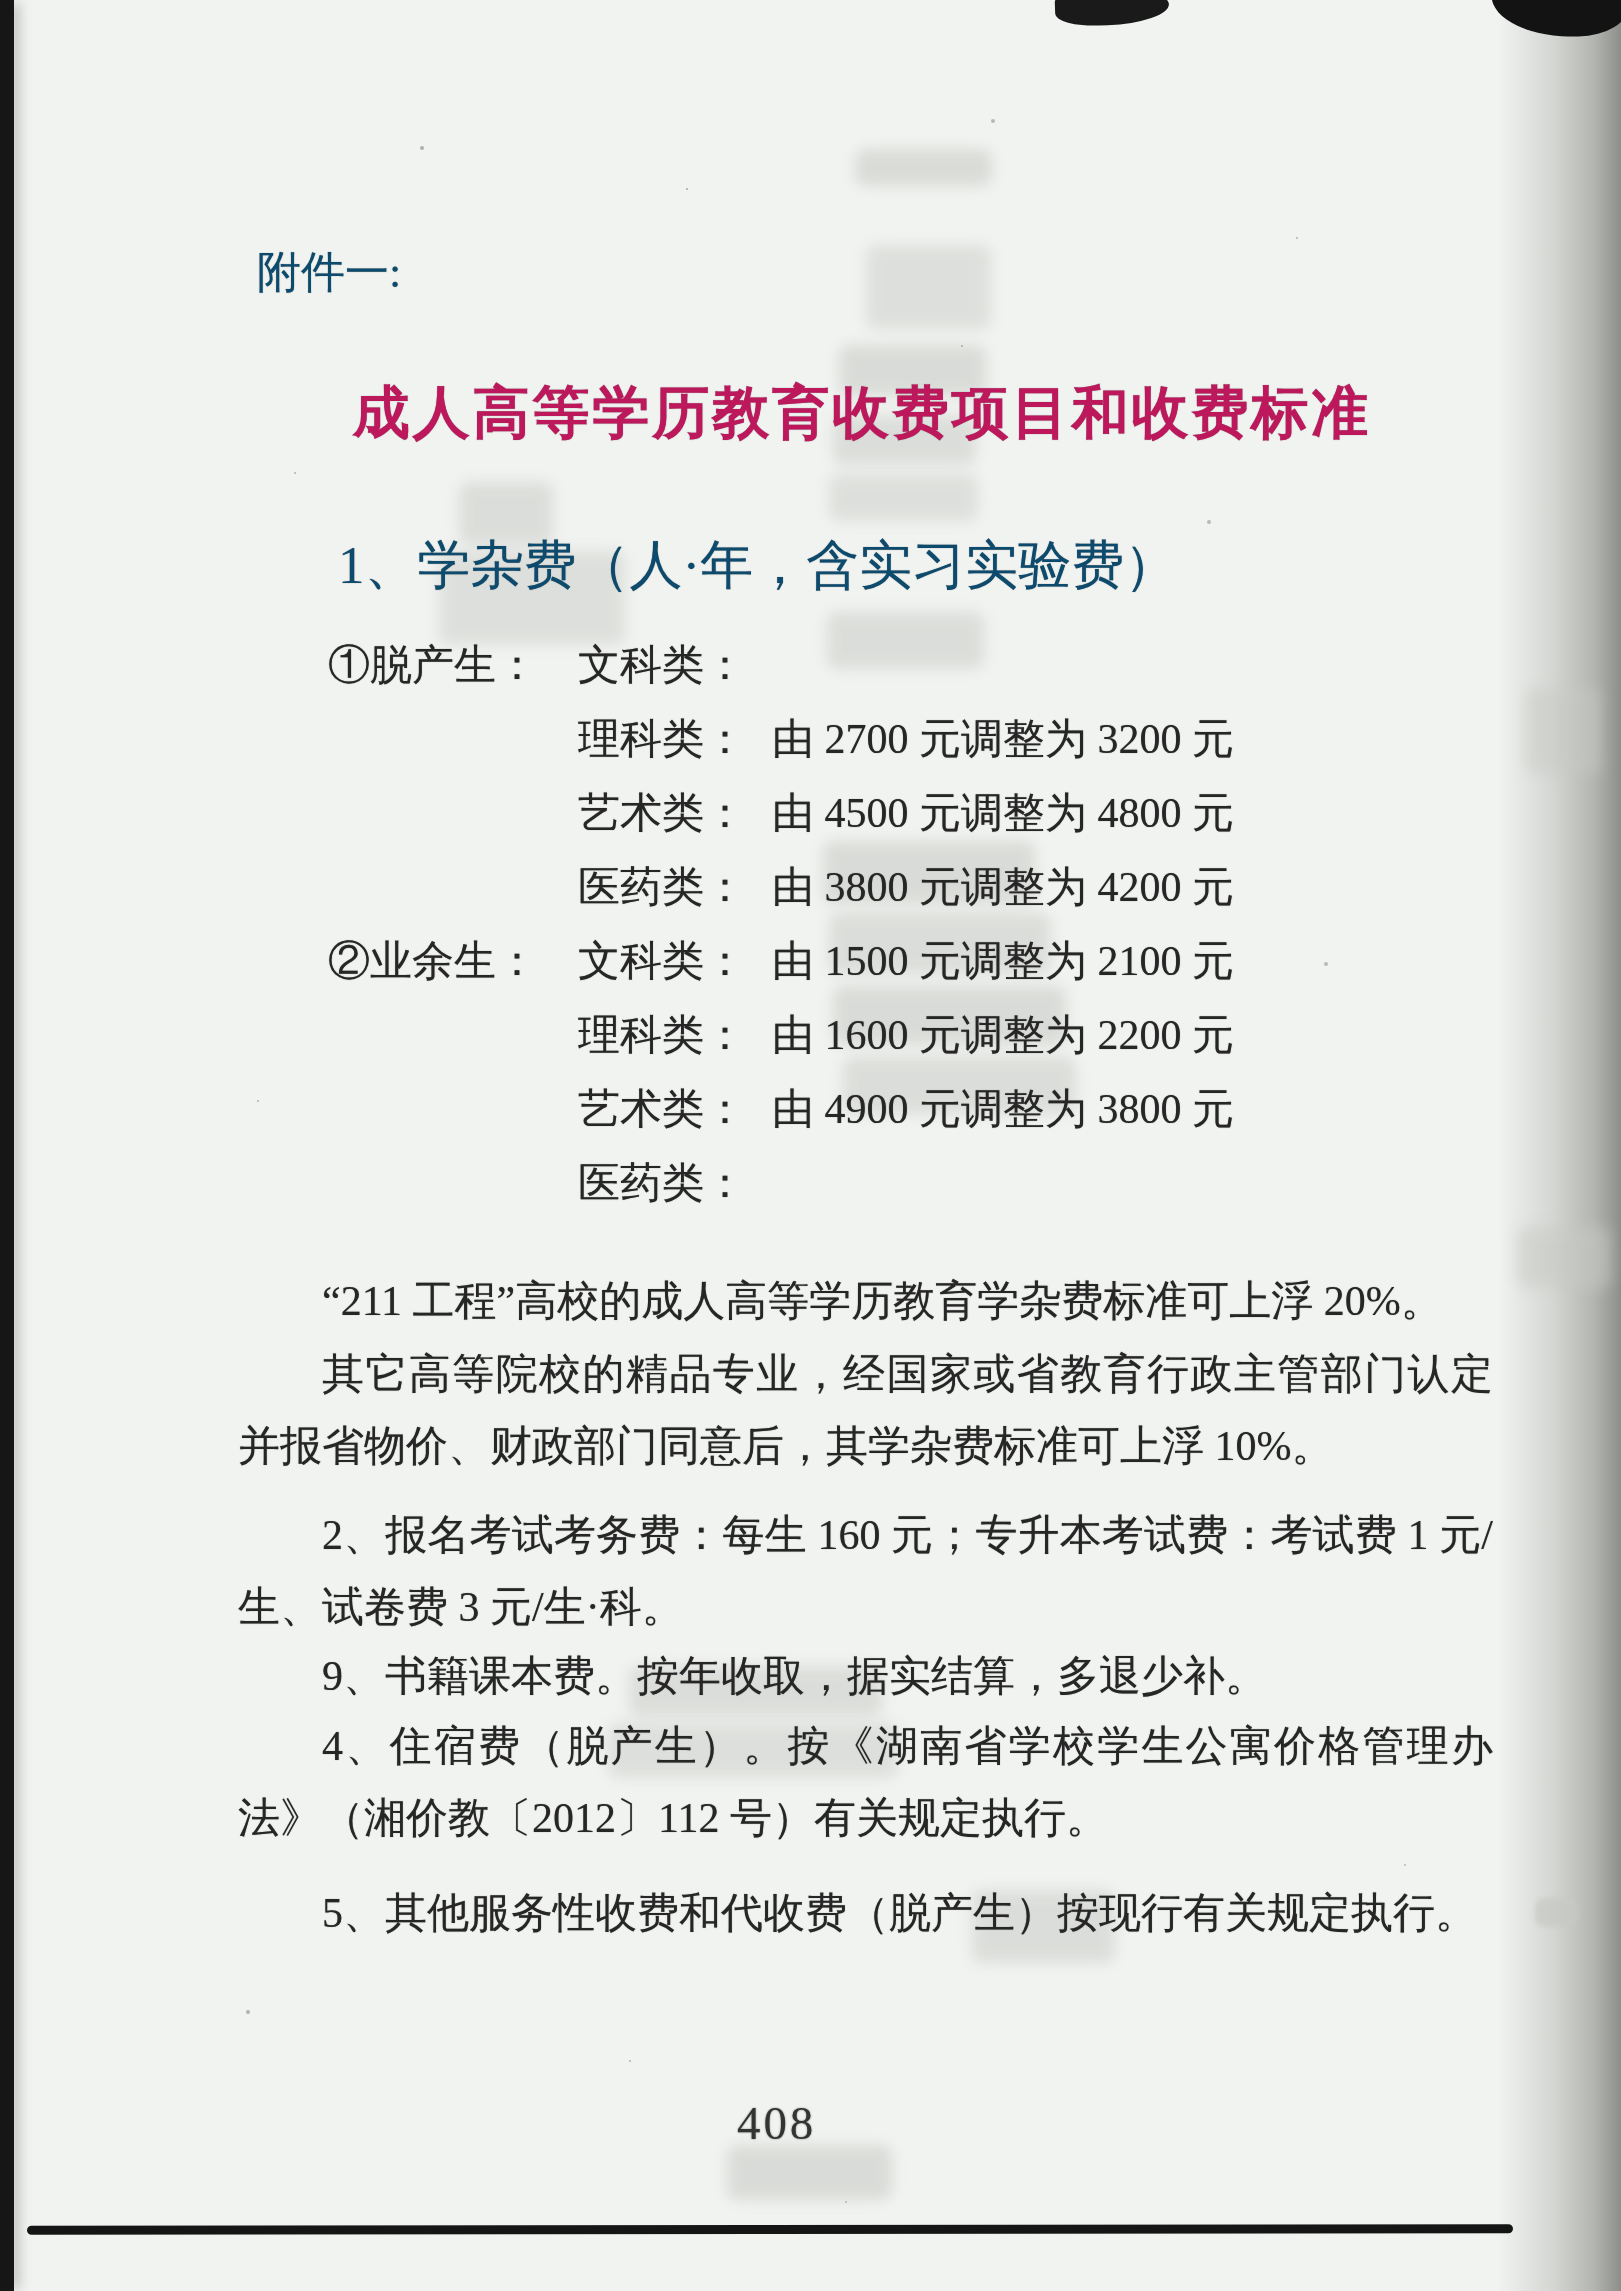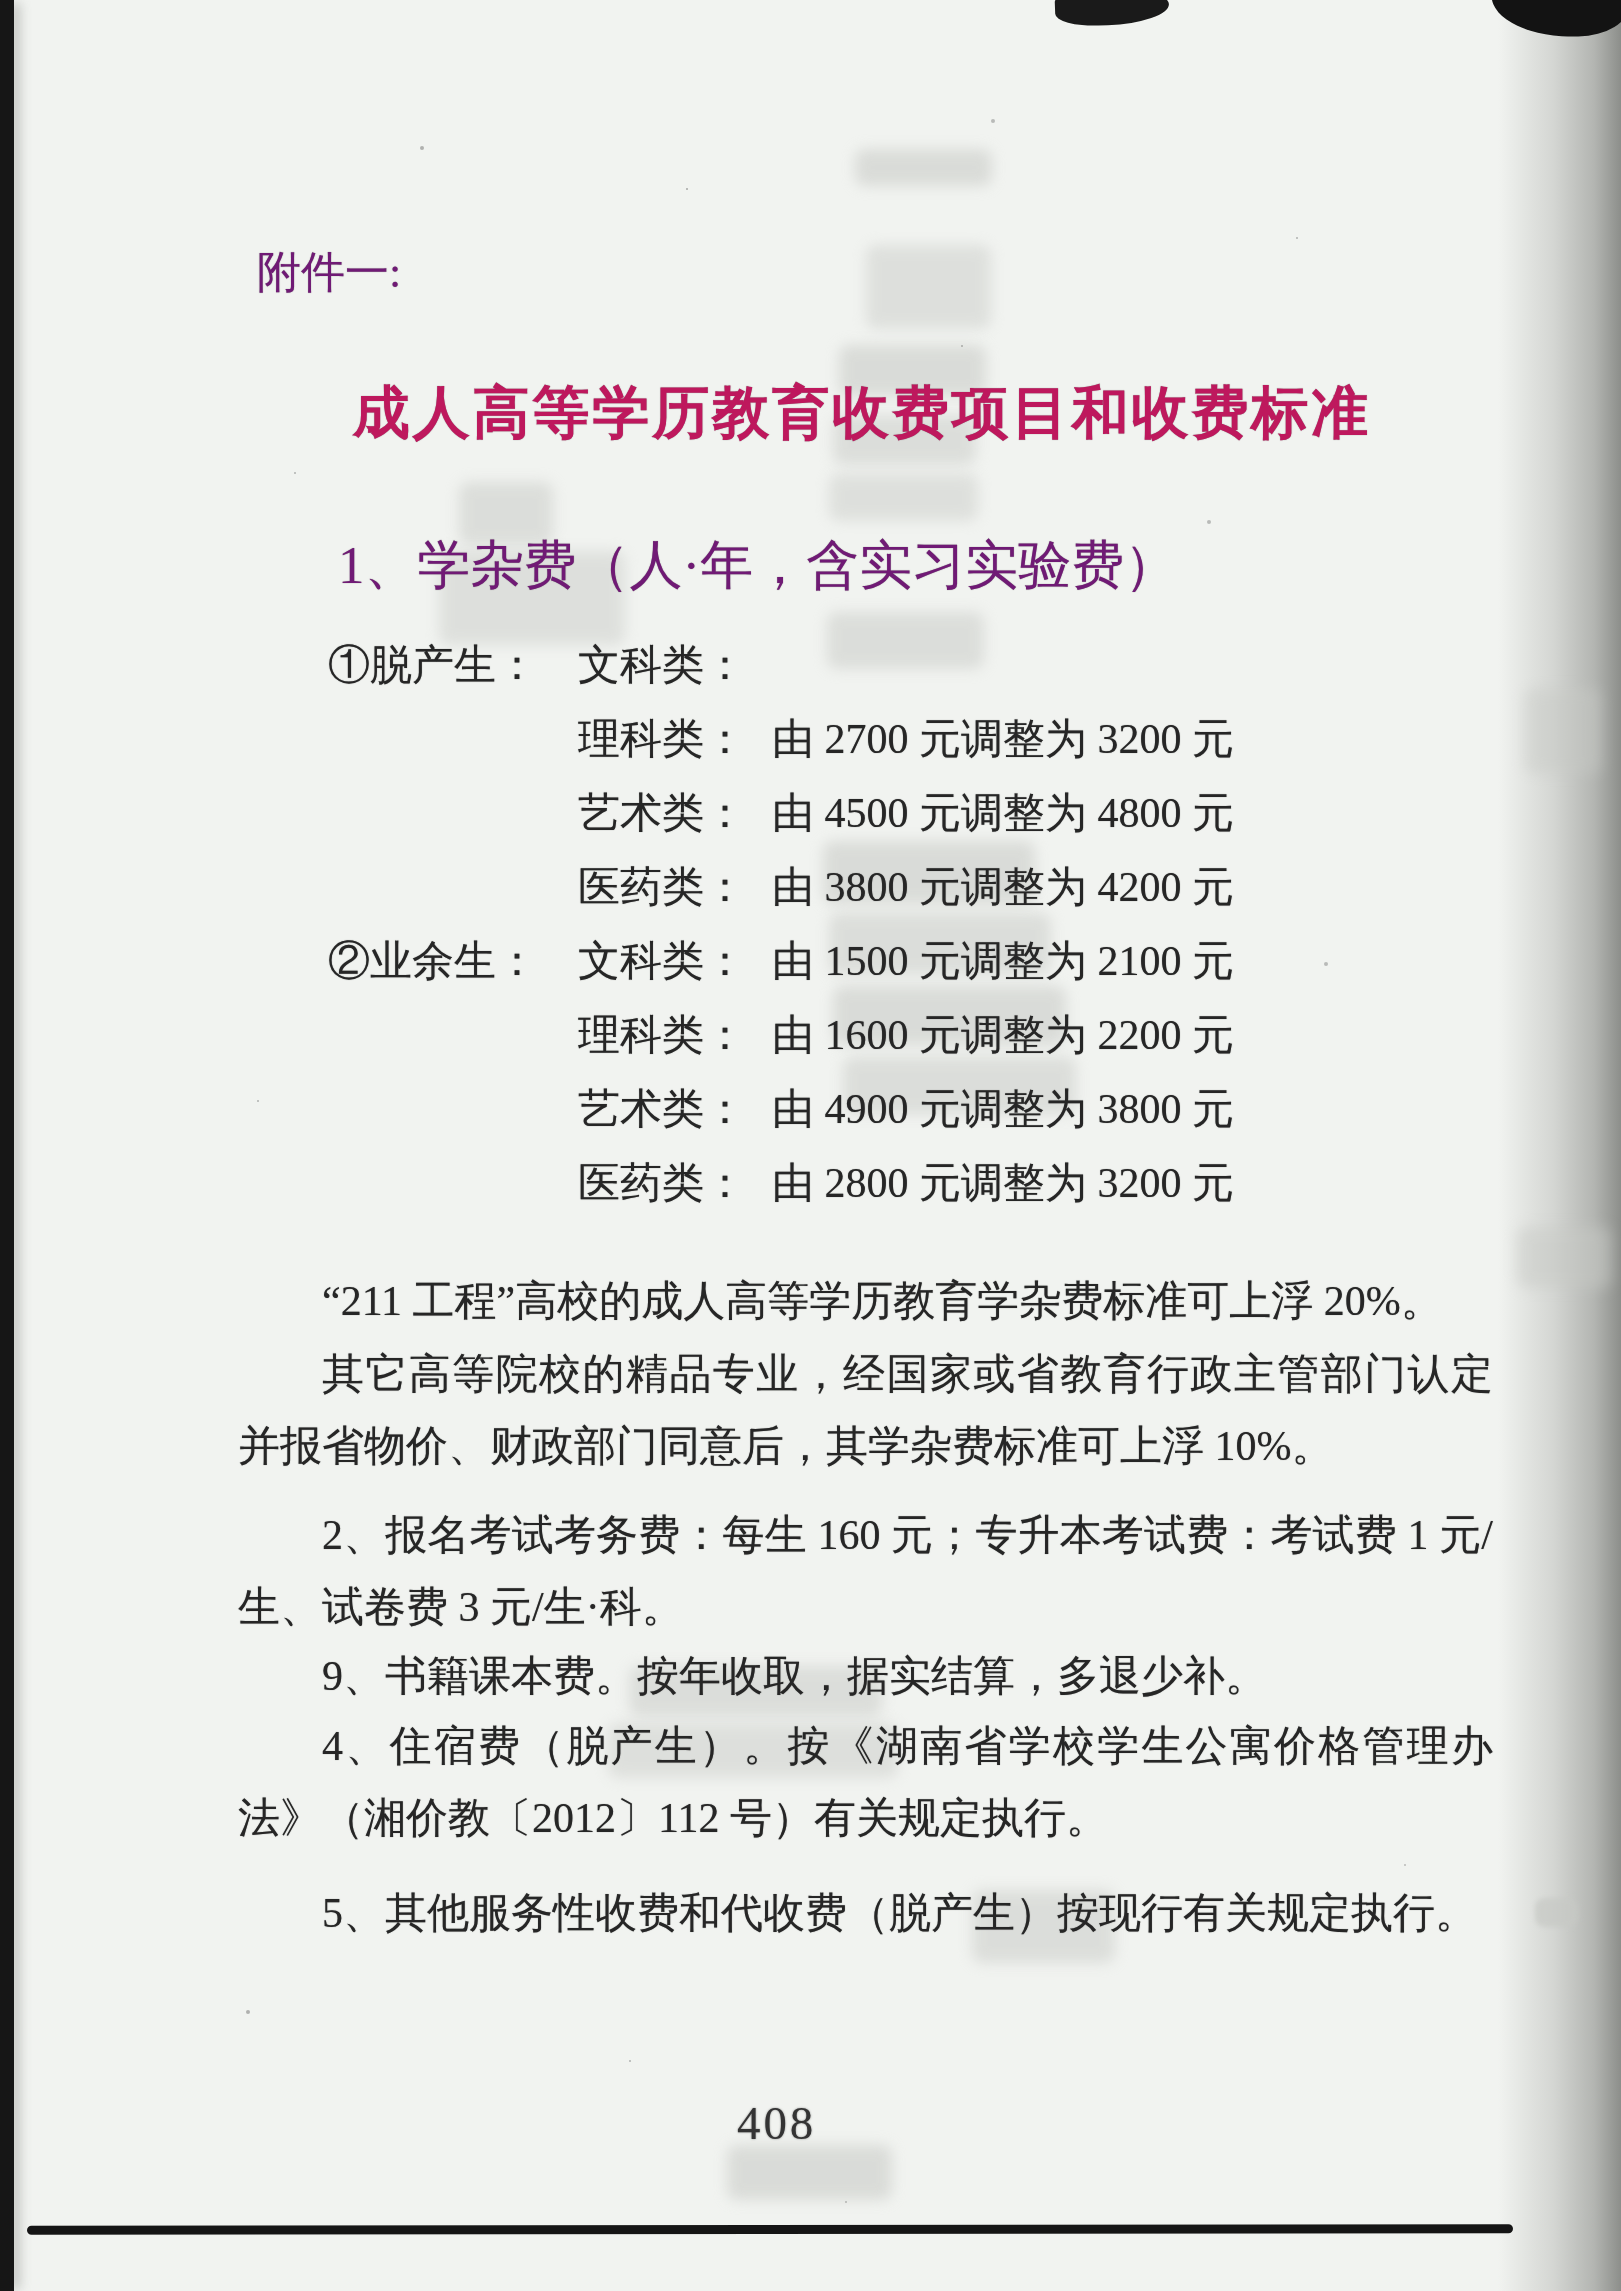--- a/index.html
+++ b/index.html
@@ -106,21 +106,21 @@
       472px 1541px 0 0 rgba(55,55,55,.35),
       1100px 1668px 0 0 rgba(55,55,55,.3),
       247px 2011px 0 1px rgba(55,55,55,.35),
       1404px 1864px 0 0 rgba(55,55,55,.3),
       629px 2060px 0 0 rgba(55,55,55,.35),
       845px 2201px 0 0 rgba(55,55,55,.3);
   }
   
   .txt {
     position: absolute;
-    color: #701a75;
+    color: #0c4a6e;
     text-shadow: 0 0 1px rgba(35,35,35,.55);
     white-space: nowrap;
   }
   .attachment {
     left: 257px; top: 243px;
     font-size: 44px;
   }
   .doc-title {
     left: 274px; top: 375px;
     width: 1176px;
@@ -243,21 +243,20 @@
       <span class="fee-adjustment">由 1600 元调整为 2200 元</span>
     </div>
     <div class="fee-row">
       <span class="fee-group-label"></span>
       <span class="fee-category">艺术类：</span>
       <span class="fee-adjustment">由 4900 元调整为 3800 元</span>
     </div>
     <div class="fee-row">
       <span class="fee-group-label"></span>
       <span class="fee-category">医药类：</span>
-      <span class="fee-adjustment">由 2800 元调整为 3200 元</span>
     </div>
   </div>
 
   <p class="para p-note1">“211 工程”高校的成人高等学历教育学杂费标准可上浮 20%。</p>
 
   <p class="para p-note2">其它高等院校的精品专业，经国家或省教育行政主管部门认定并报省物价、财政部门同意后，其学杂费标准可上浮 10%。</p>
 
   <p class="para p-item2">2、报名考试考务费：每生 160 元；专升本考试费：考试费 1 元/生、试卷费 3 元/生·科。</p>
 
   <p class="para p-item3">9、书籍课本费。按年收取，据实结算，多退少补。</p>

